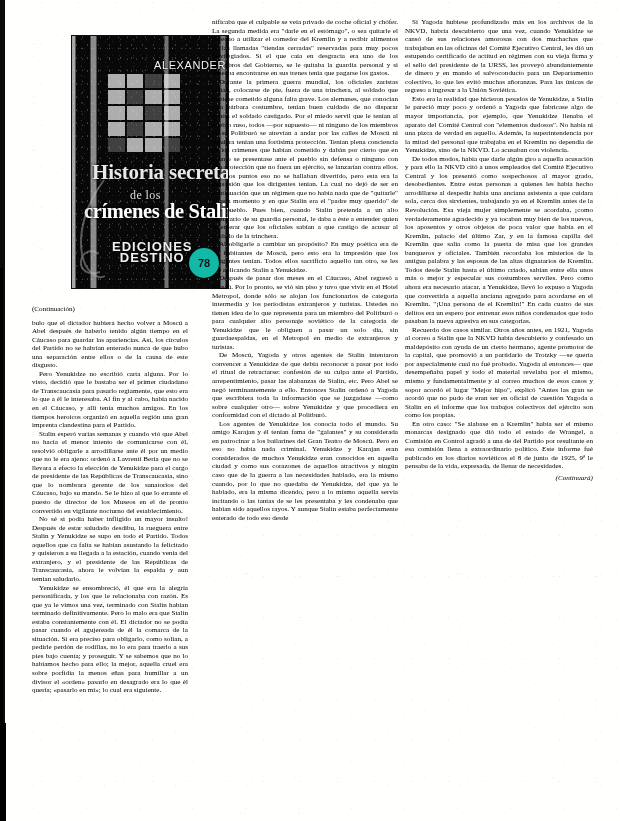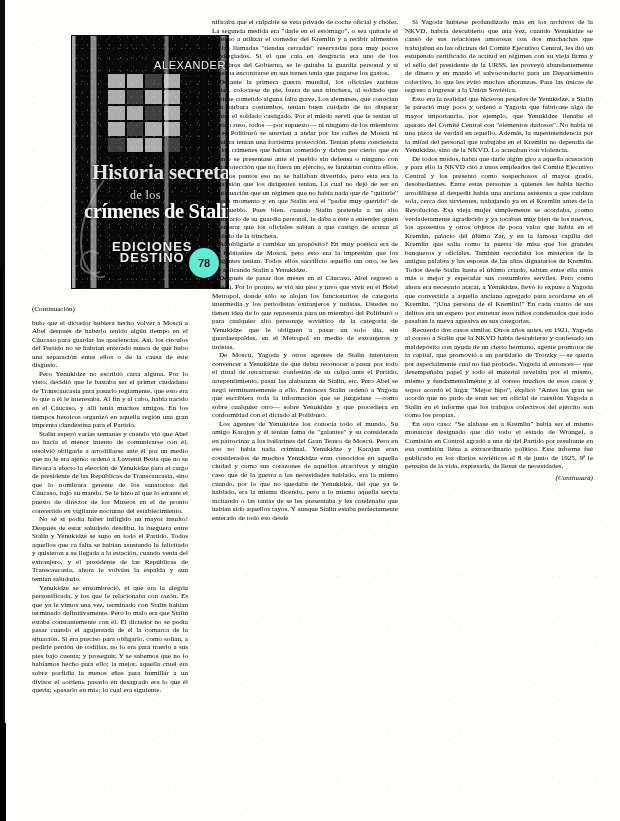--- a/index.html
+++ b/index.html
@@ -101,21 +101,21 @@
   }
   #cover-publisher{
     position:absolute;left:40px;top:205px;z-index:4;
     color:#eee;font-family:"Liberation Sans", sans-serif;font-weight:700;
     font-size:13px;line-height:11px;letter-spacing:1px;text-align:center;
     text-shadow:0 0 2px #000;
   }
   #cover-badge{
     position:absolute;right:9px;bottom:10px;z-index:5;
     width:30px;height:30px;border-radius:50%;
-    background:#5eead4;color:#1a1a1a;
+    background:#14b8a6;color:#1a1a1a;
     font-family:"Liberation Sans", sans-serif;font-size:11px;font-weight:700;
     display:flex;align-items:center;justify-content:center;
   }
   #cover-swirl{
     position:absolute;left:2px;top:140px;z-index:4;
     width:34px;height:110px;opacity:.45;
   }
 
   
   .col{

